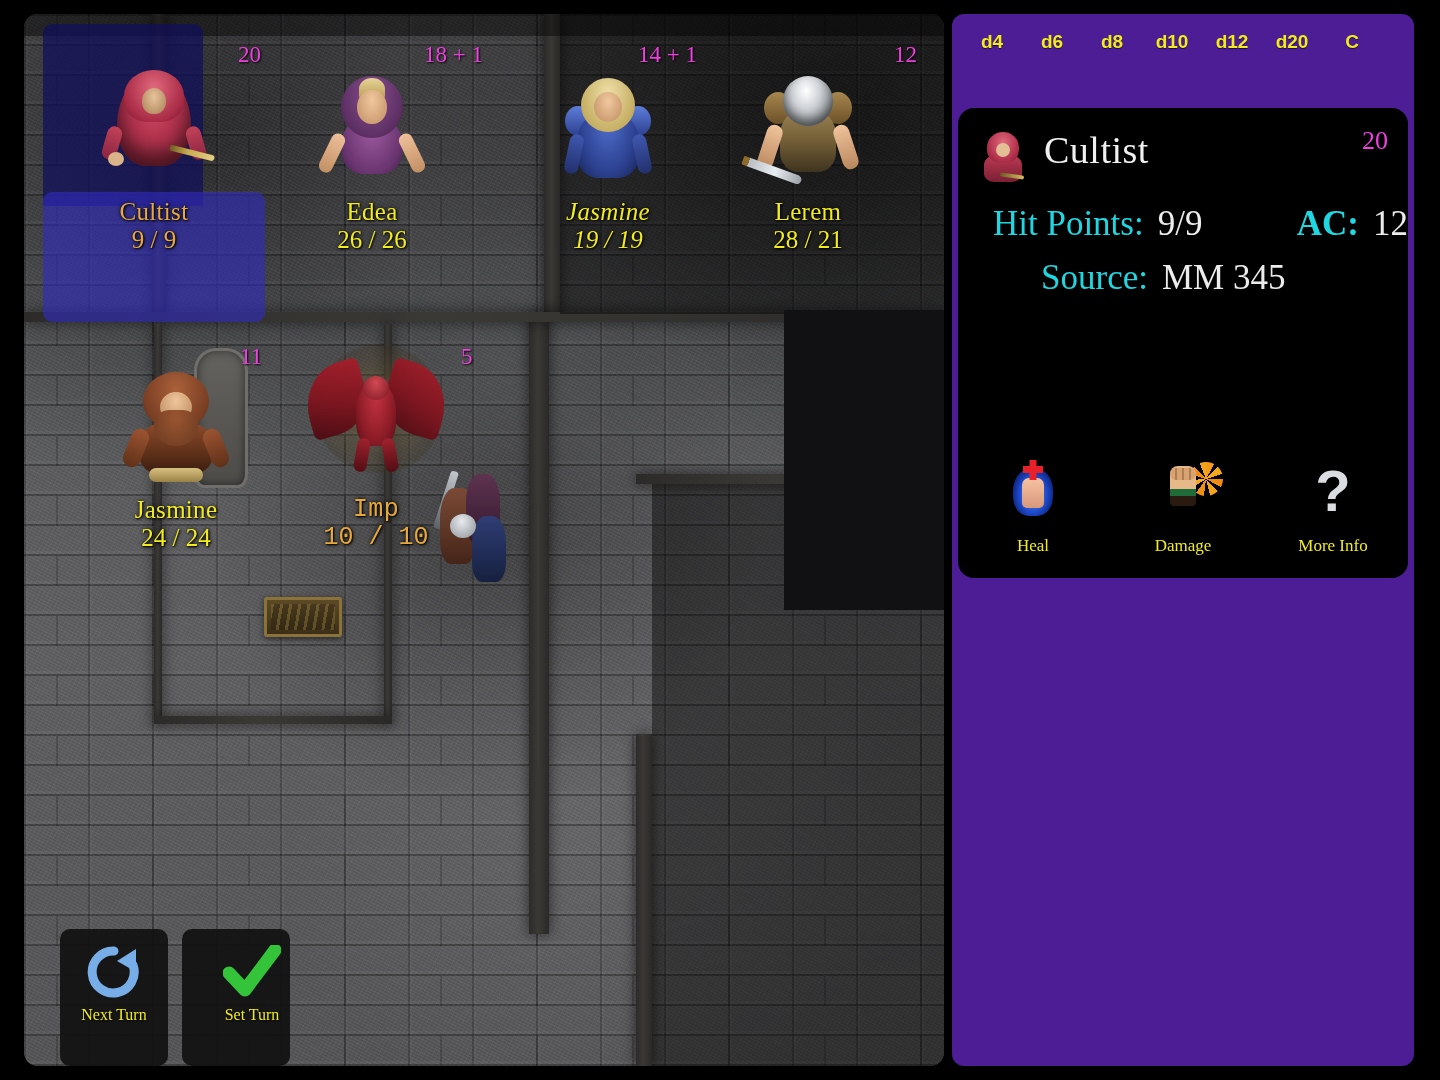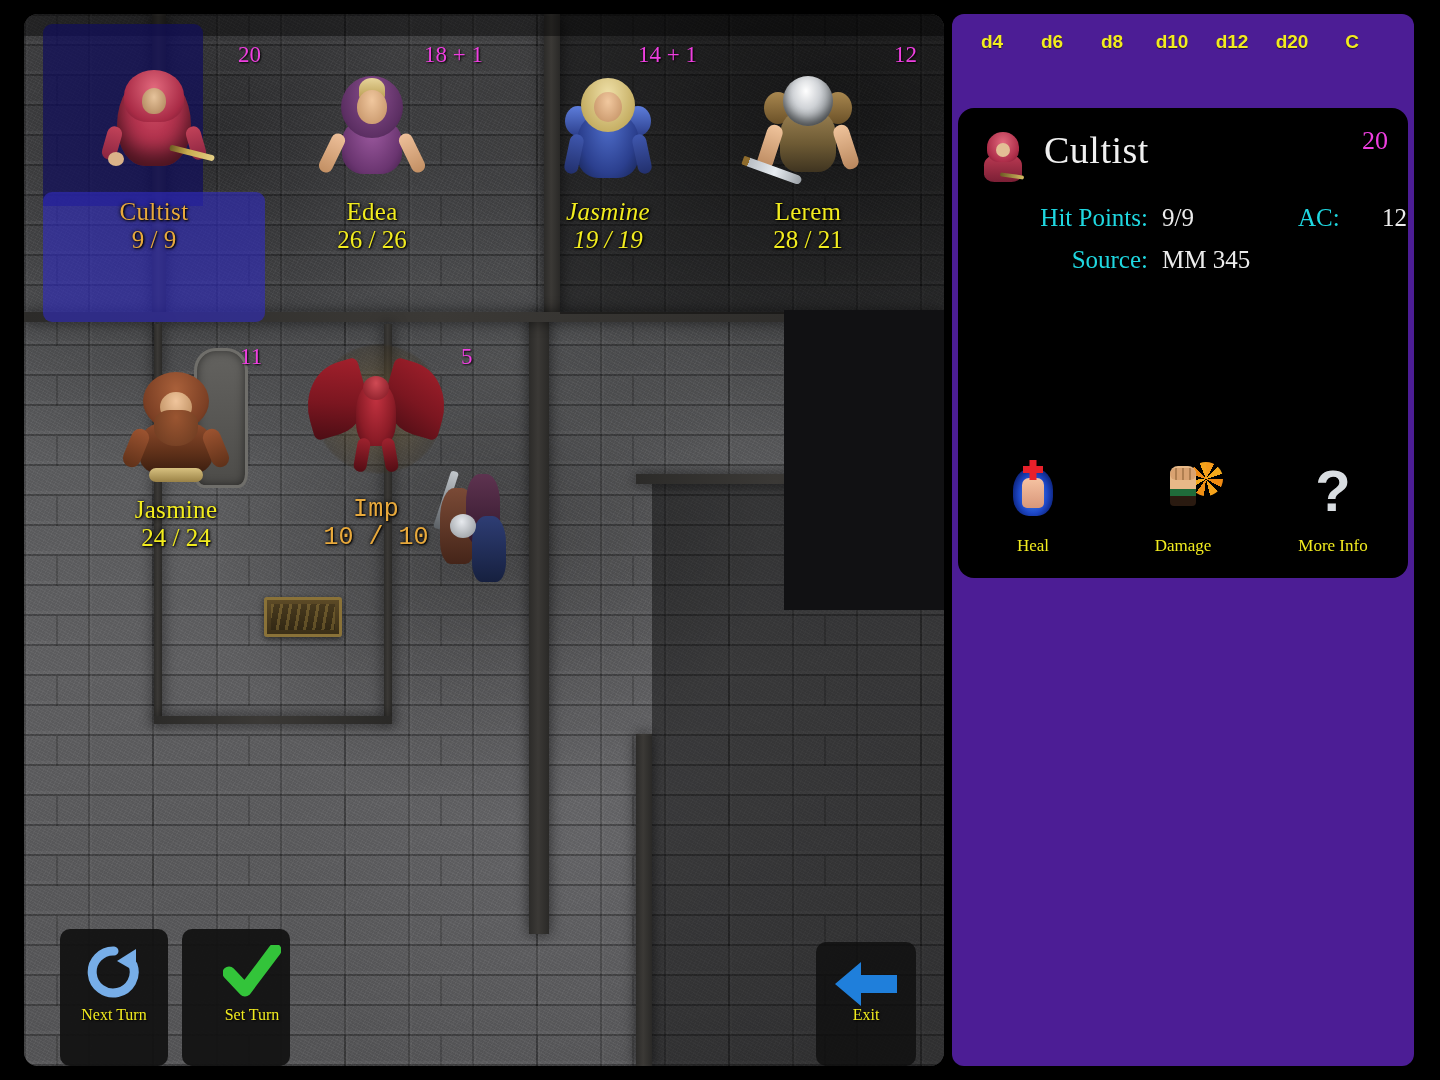--- a/index.html
+++ b/index.html
@@ -502,33 +502,33 @@
   }
   .stats {
     position: absolute;
     left: 0; top: 96px;
     width: 100%;
   }
   .srow {
     display: flex;
     align-items: baseline;
     margin-bottom: 14px;
-    font-size: 25px;
+    font-size: 35px;
   }
   .slabel {
     color: #1fd7e0;
     text-align: right;
   }
   .svalue {
     color: #ececec;
     padding-left: 14px;
   }
   .srow .col1 { width: 190px; text-align: right; }
   .srow .col2 { width: 150px; }
-  .srow .col3 { width: 70px; text-align: left; }
+  .srow .col3 { width: 70px; text-align: right; font-weight: bold; }
 
   .actions {
     position: absolute;
     left: 0; bottom: 22px;
     width: 100%;
     display: flex;
     justify-content: space-around;
     align-items: flex-end;
   }
   .action {
@@ -773,28 +773,20 @@
 
       <div class="mapbtn" style="left:158px; top:915px; width:108px; height:137px;padding-left:32px;">
         <div class="check-wrap">
           <svg viewBox="0 0 58 54" width="58" height="54" aria-hidden="true">
             <polyline points="6,28 22,45 52,5" fill="none" stroke="#33c43a" stroke-width="13" stroke-linecap="round" stroke-linejoin="round"></polyline>
           </svg>
         </div>
         <div class="lbl">Set Turn</div>
       </div>
 
-      <div class="mapbtn ghost" style="left:792px; top:928px; width:100px; height:124px;">
-        <div class="arrow-wrap">
-          <svg viewBox="0 0 66 52" width="66" height="52" aria-hidden="true">
-            <polygon points="2,26 28,4 28,17 64,17 64,35 28,35 28,48" fill="#1f7fdb"></polygon>
-          </svg>
-        </div>
-        <div class="lbl">Exit</div>
-      </div>
     </div>
   </div>
 
   <div class="side">
 
     <div class="dicebar">
       <div class="dice">d4</div>
       <div class="dice">d6</div>
       <div class="dice">d8</div>
       <div class="dice">d10</div>

